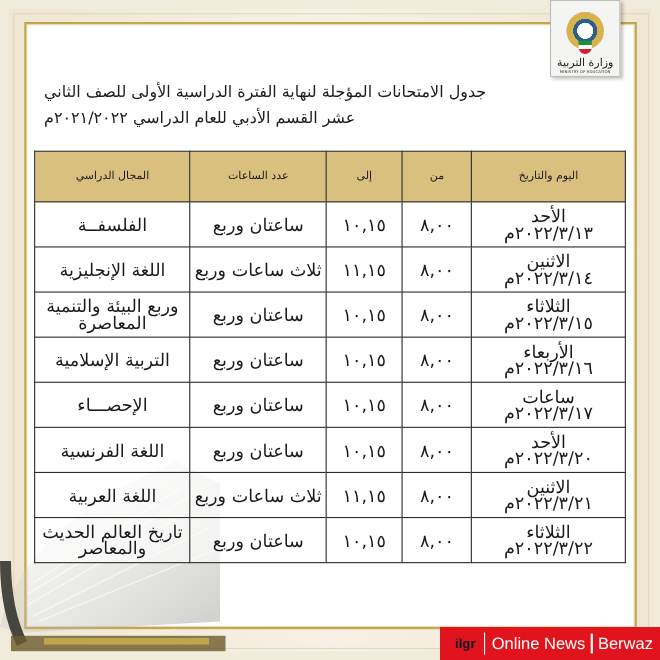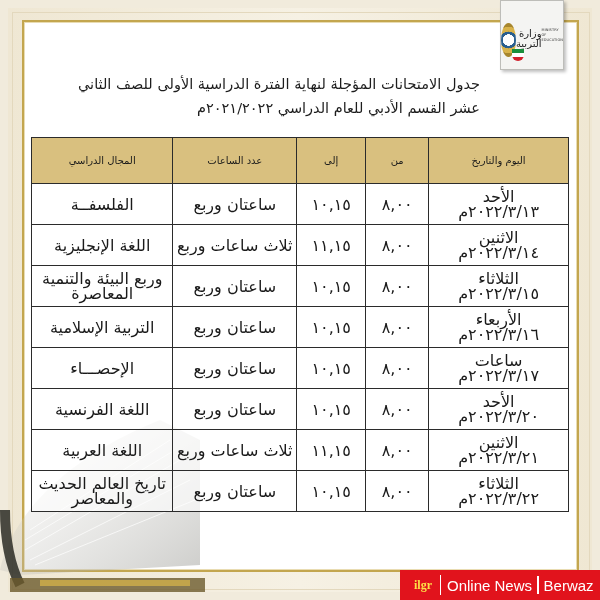--- a/index.html
+++ b/index.html
@@ -24,38 +24,38 @@
   }
   .building {
     position:absolute; left:0px; top:400px; width:215px; height:200px;
     pointer-events:none;
   }
   .logo-card {
     position:absolute; left:500px; top:0px; width:62px; height:68px;
     background:#f4f4f2;
     border:1px solid #bdbdb9;
     box-shadow: 2px 2px 3px rgba(0,0,0,0.25);
-    display:flex; align-items:center;
+    display:flex; flex-direction:column; align-items:center;
   }
   .emblem {
     margin-top:10px; width:34px; height:34px; border-radius:50%;
     background:radial-gradient(circle at 50% 50%, #ffffff 0 30%, #2a5f8f 31% 45%, #d8b24a 46% 70%, #a7862e 71%);
     position:relative;
   }
   .emblem-flag {
     position:absolute; left:11px; top:26px; width:12px; height:12px;
     background:linear-gradient(180deg,#1a8f3c 0 33%, #ffffff 33% 66%, #d21f2b 66%);
     border-radius:0 0 6px 6px;
   }
   .logo-ar { font-size:10px; color:#1a1a1a; margin-top:8px; line-height:10px; direction:rtl; }
   .logo-en { font-size:3.5px; color:#333; letter-spacing:0.1px; line-height:5px; }
 
   .title {
     position:absolute; left:40px; top:72px; width:440px;
-    direction:rtl; text-align:right;
+    direction:rtl; text-align:left;
     font-size:14.5px; line-height:24px; color:#1d1d1d;
   }
 
   table.schedule {
     position:absolute; left:31px; top:137px; width:538px;
     border-collapse:collapse; direction:rtl;
     background:transparent;
   }
   table.schedule th, table.schedule td {
     border:1.5px solid #2b2b2b;
@@ -80,22 +80,22 @@
 
   .badge {
     position:absolute; left:400px; top:570px; width:200px; height:30px;
     background:#e1131c; color:#fff;
     display:flex; align-items:center;
     font-family:"Liberation Sans", sans-serif;
   }
   .badge-logo {
     margin-left:8px; width:30px; height:20px;
     display:flex; align-items:center; justify-content:center;
-    font-weight:bold; font-size:12px; color:#fde047;
-    border-right:1.5px solid #fff; padding-right:2px;font-family:Liberation Serif, serif;
+    font-weight:bold; font-size:12px; color:#0f172a;
+    border-right:1.5px solid #fff; padding-right:2px;
   }
   .badge-text { font-size:15px; margin-left:6px; }
   .badge-sep { width:1.5px; height:18px; background:#fff; margin:0 5px; }
 </style>
 </head>
 <body>
 
 <div class="frame-outer"></div>
 <div class="frame-stripe"></div>
 <div class="paper"></div>

